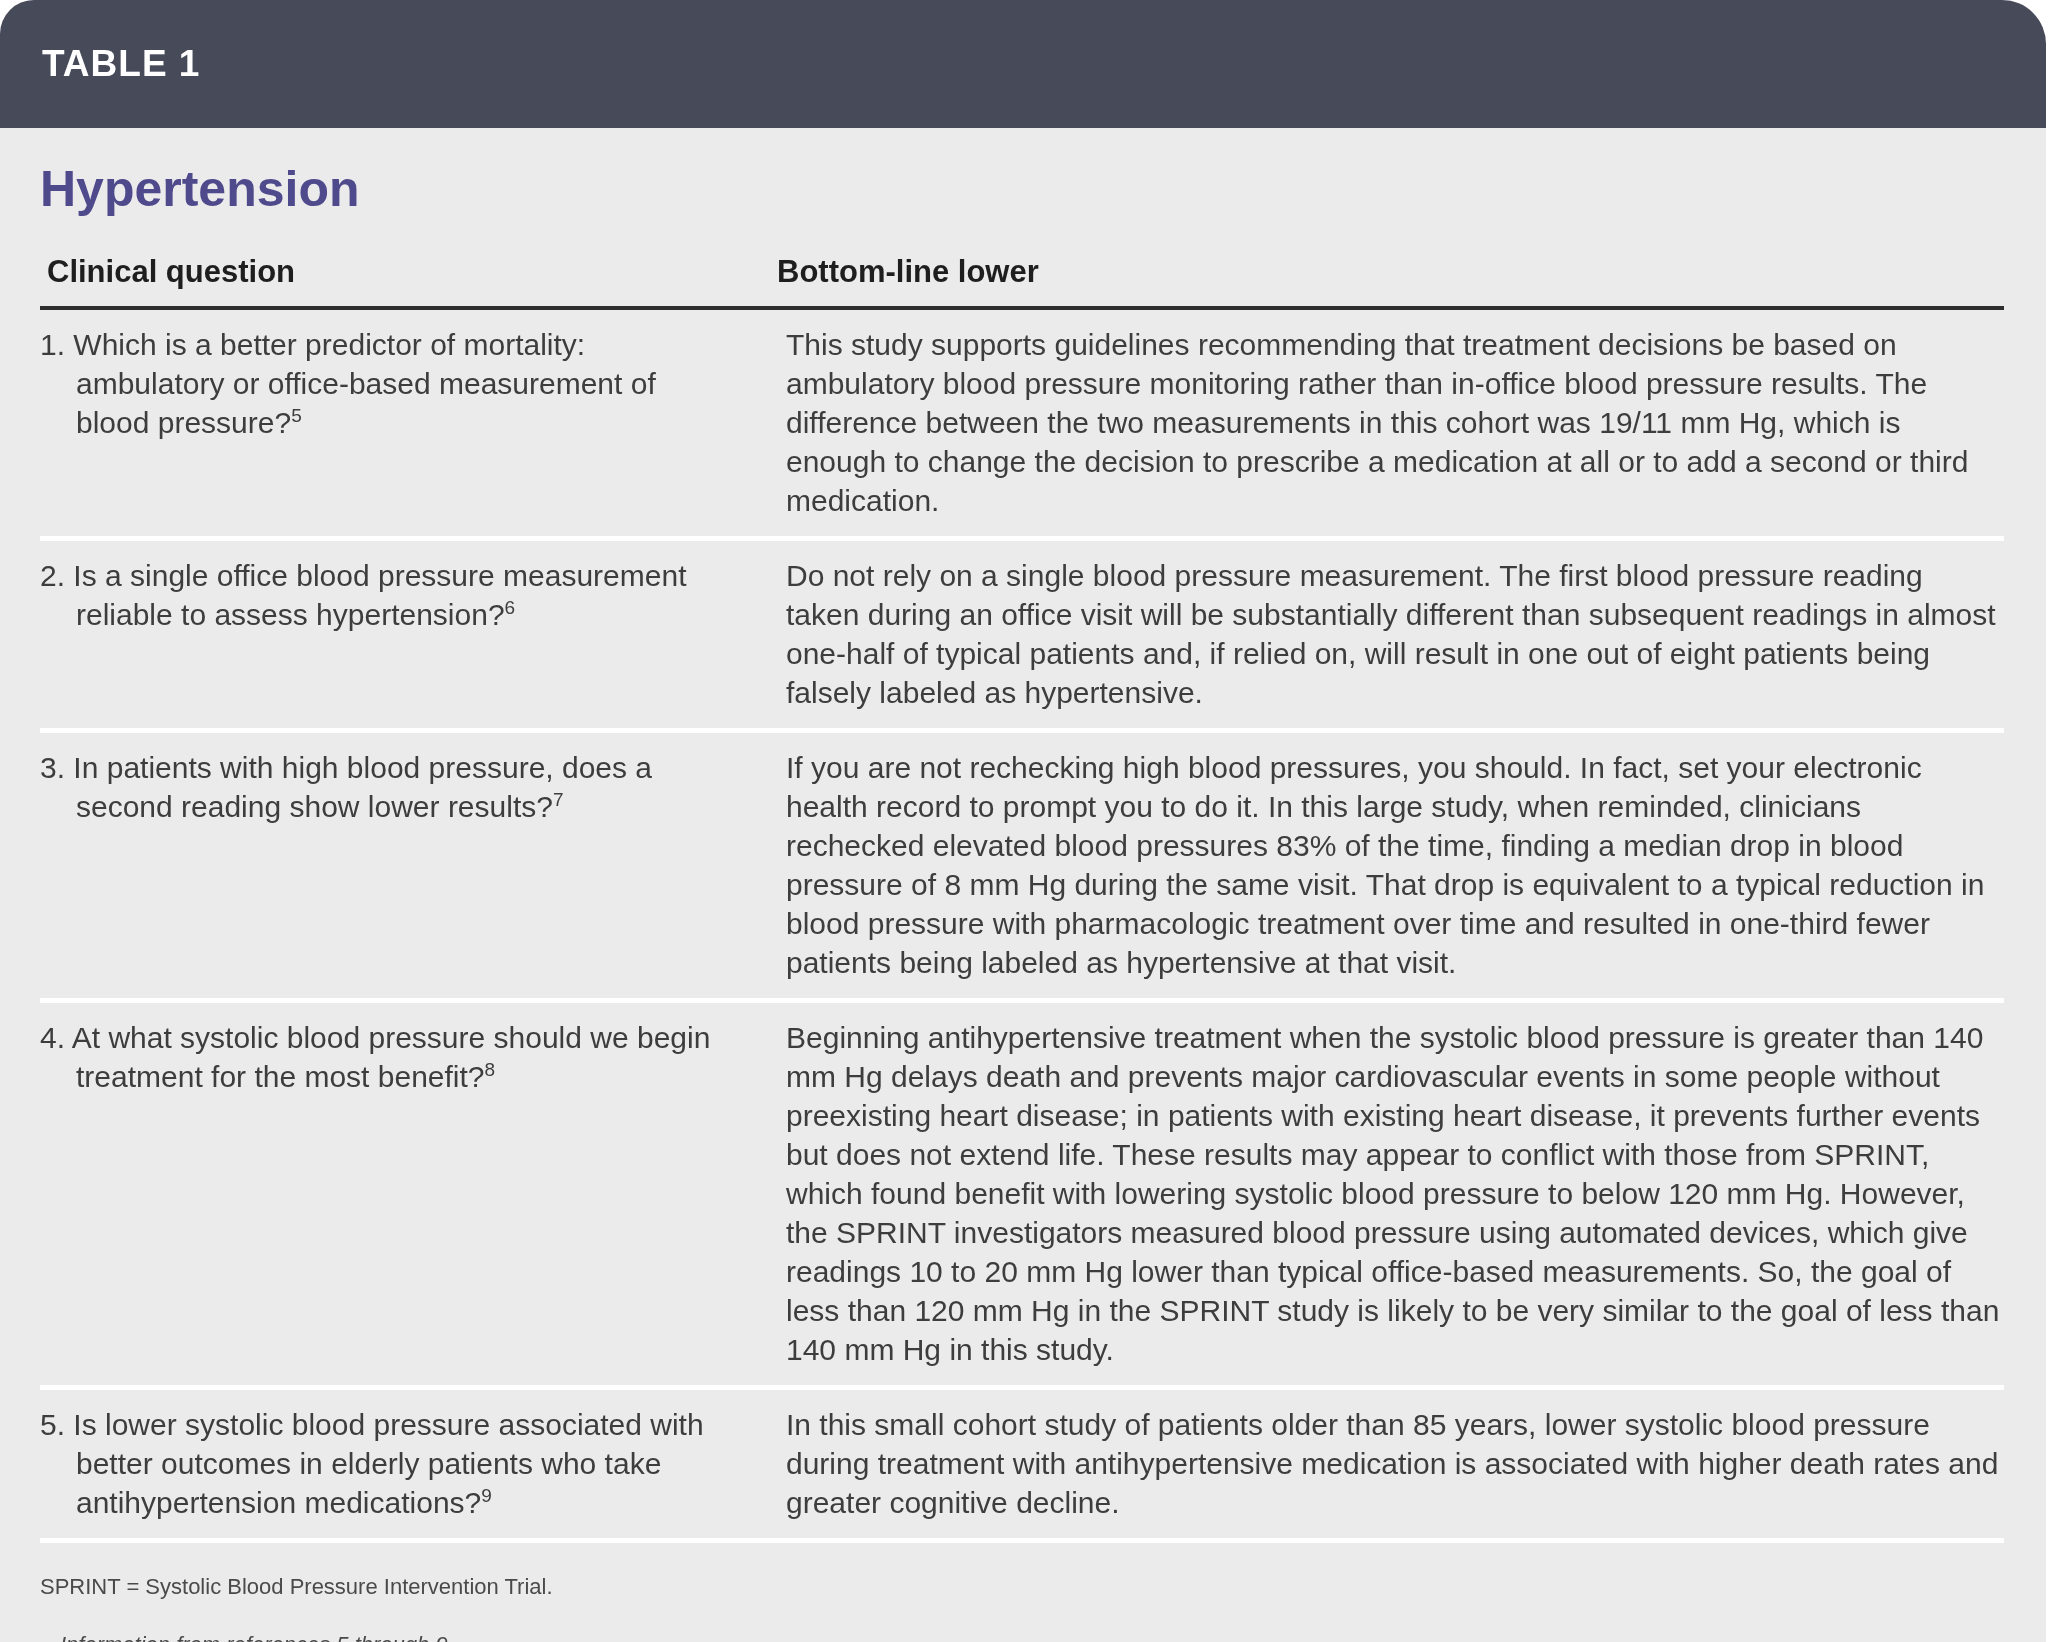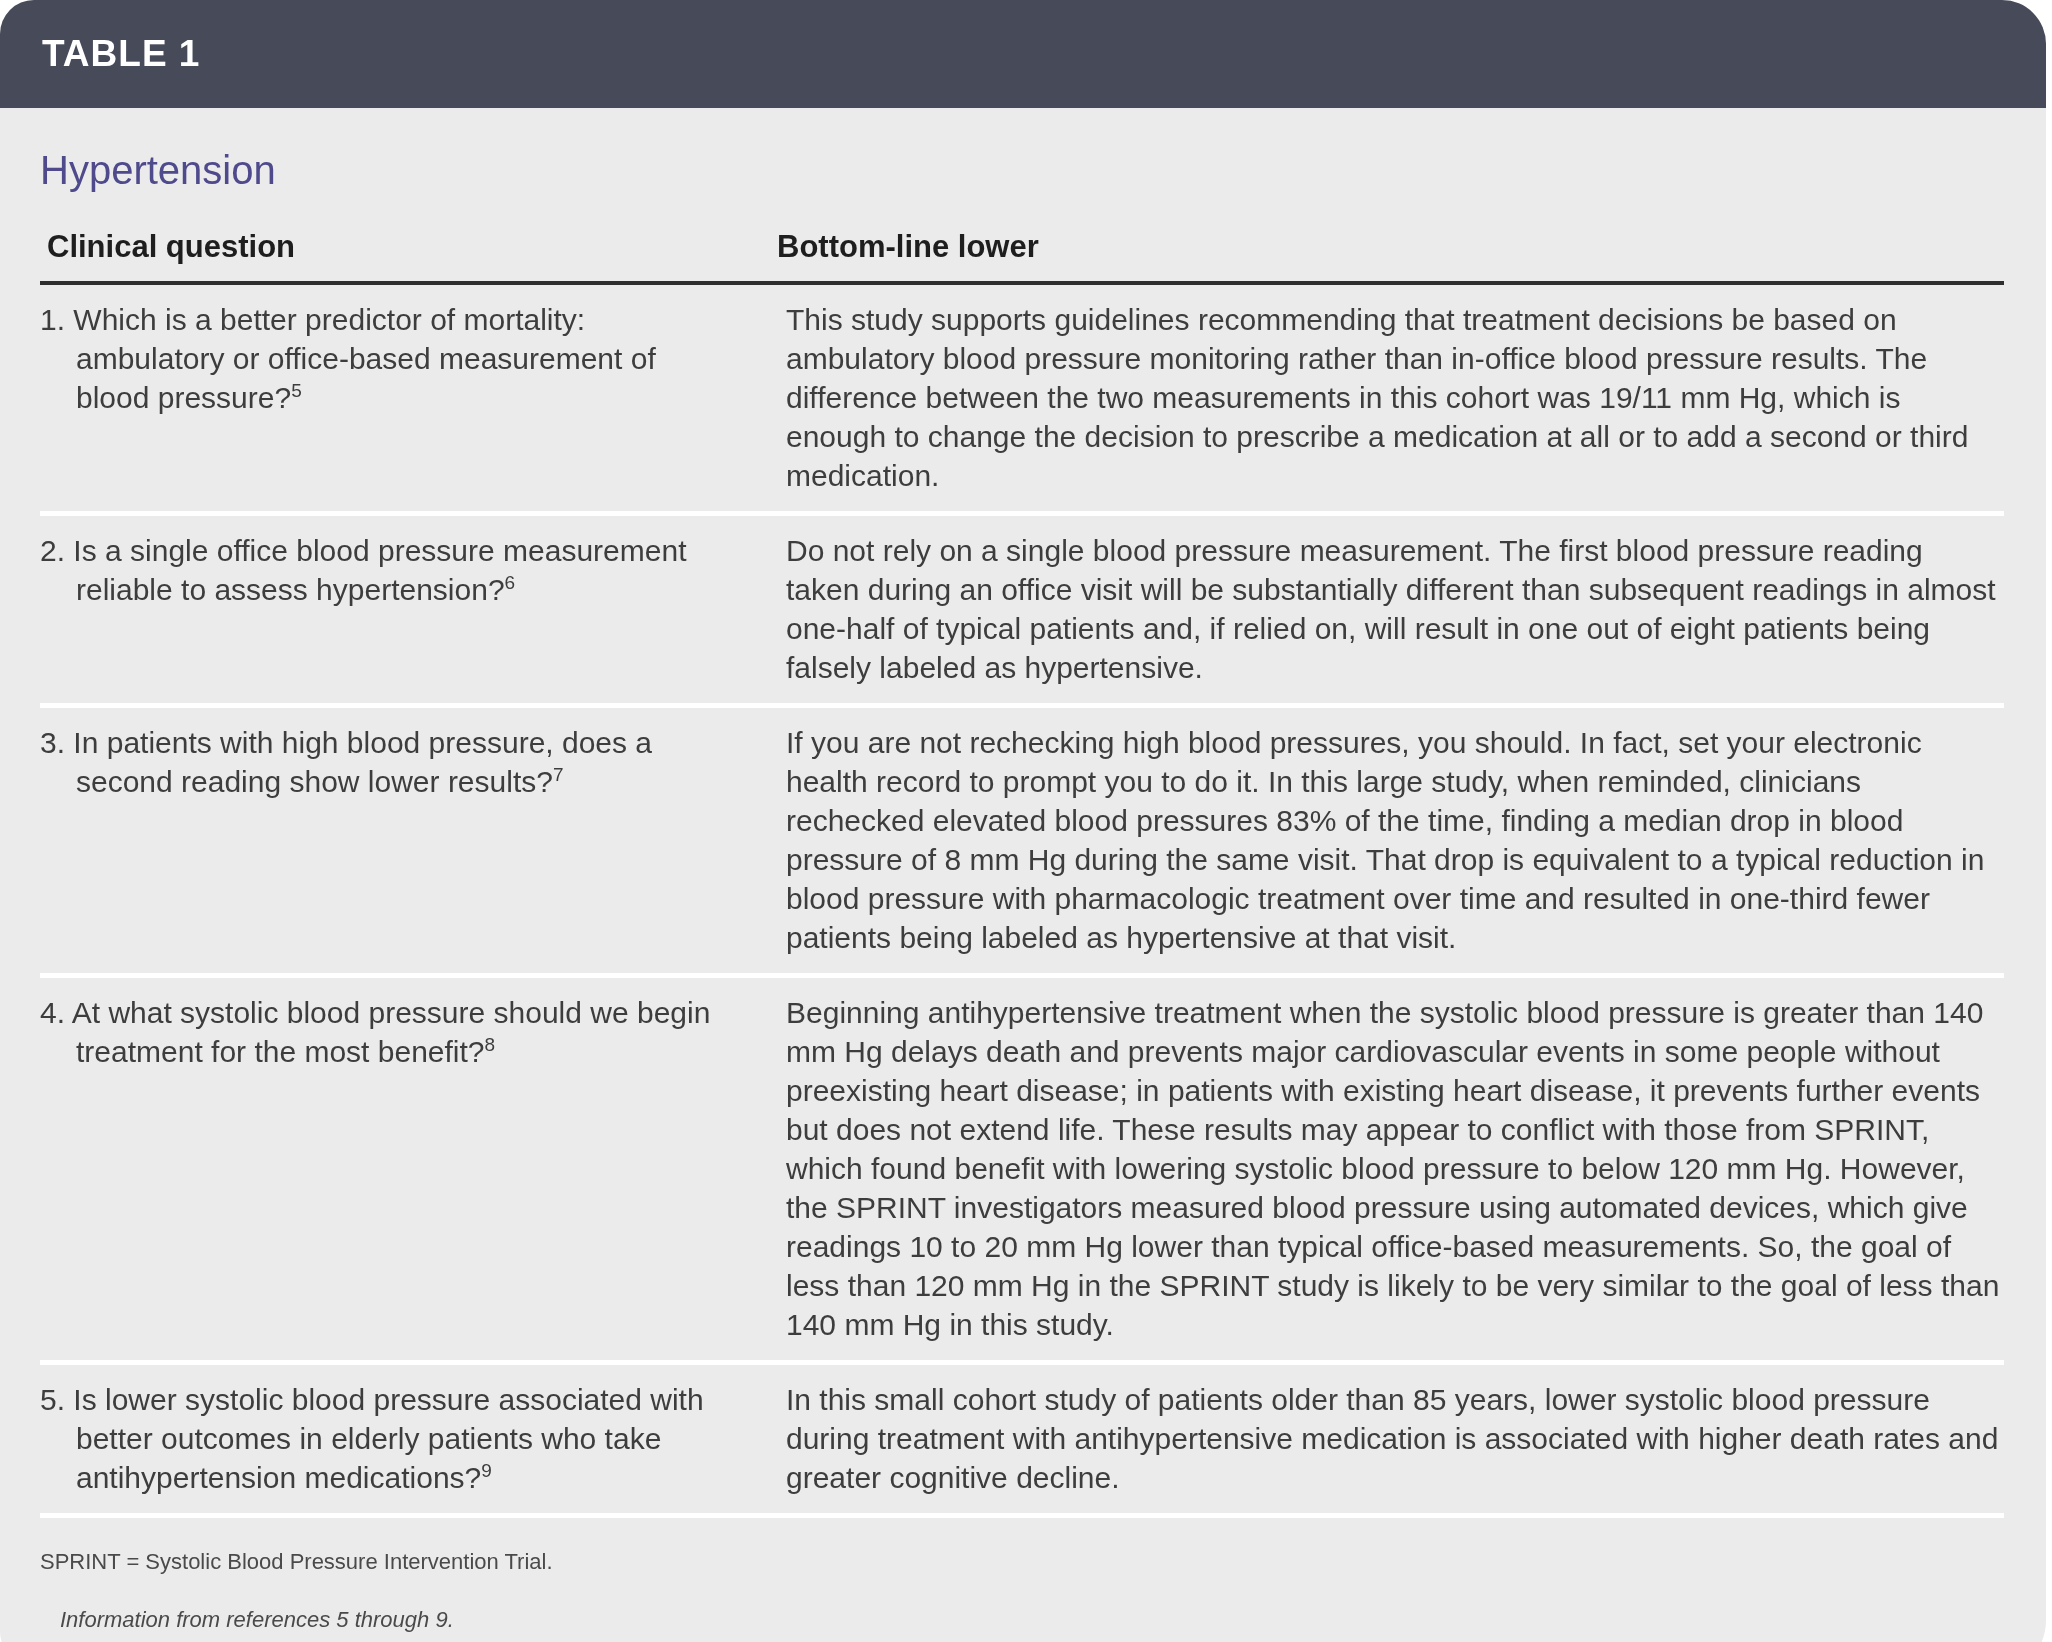--- a/index.html
+++ b/index.html
@@ -18,40 +18,40 @@
     font-family:"Liberation Sans", sans-serif;
     color:var(--body-text,#3d3d3d);
   }
   .card{
     width:2046px;
     border-radius:34px 44px 58px 48px;
     overflow:hidden;
     background:var(--body-background,#ebebec);
   }
   .card-header{
-    height:108px;
+    height:128px;
     background:var(--header-bar,#474b59);
     display:flex;
     align-items:center;
     padding-left:42px;
   }
   .table-label{
     color:#ffffff;
     font-size:37px;
     font-weight:700;
     letter-spacing:1px;
   }
   .card-body{
     padding:28px 42px 40px 40px;
   }
   .table-title{
-    font-size:40px;
-    font-weight:400;
+    font-size:50px;
+    font-weight:700;
     color:var(--title-accent,#4f4a8c);
-    margin-top:12px;
+    margin-top:4px;
   }
   .grid-row{
     display:grid;
     grid-template-columns:730px 1fr;
   }
   .cols-header{
     margin-top:36px;
     padding-bottom:16px;
     border-bottom:4px solid var(--rule-dark,#2e2e2e);
   }

